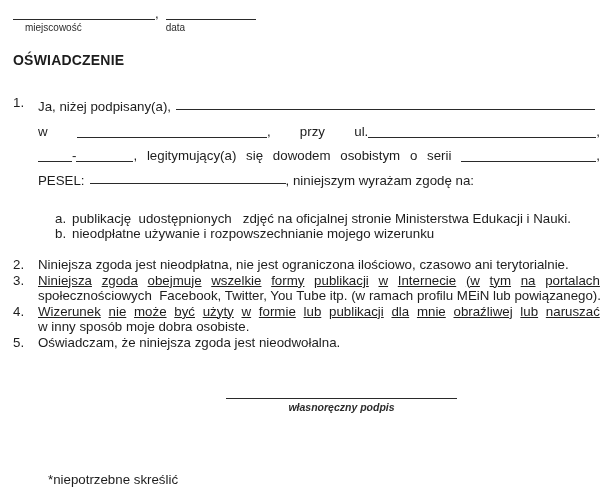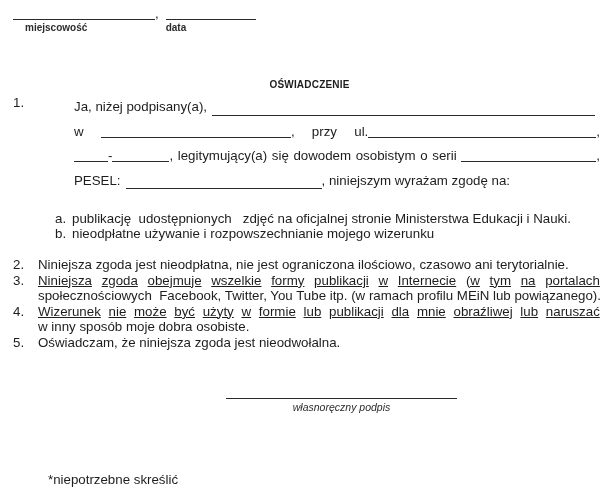--- a/index.html
+++ b/index.html
@@ -20,52 +20,52 @@
     border-bottom: 1px solid #2a2a2a;
     position: relative;
     top: 2px;
     flex: none;
   }
   .bgroup { display: inline-flex; align-items: baseline; }
 
   
   .header { position: absolute; top: 5px; left: 13px; display: flex; align-items: flex-start; }
   .h-row { display: flex; align-items: baseline; height: 16px; }
-  .h-label { font-size: 10px; color: #2c2c2c; margin-top: 1px; font-weight: bold; }
+  .h-label { font-size: 10px; color: #2c2c2c; margin-top: 1px; }
 
   
   .title {
     position: absolute; top: 52px; left: 13px; width: 593px;
-    text-align: center; font-weight: bold; font-size: 10px; letter-spacing: .2px; margin-top: 27px;
+    font-weight: bold; font-size: 14px; letter-spacing: .2px;
   }
 
   
   .item1 { position: absolute; top: 95px; left: 13px; width: 587px; display: flex; }
   .num { width: 25px; flex: none; }
   .i1body { flex: 1; min-width: 0; }
-  .fline { display: flex; align-items: center; height: 24.5px; line-height: 24.5px; margin-left: 36px; }
+  .fline { display: flex; align-items: flex-start; height: 24.5px; line-height: 24.5px; }
   .fline.between { justify-content: space-between; }
   .growblank { flex: 1 1 auto; margin: 0 5px; }
 
   
   .sublist { position: absolute; top: 211px; left: 55px; width: 545px; }
   .sub { display: flex; line-height: 15px; }
   .submarker { width: 17px; flex: none; }
   .pre { white-space: pre; }
 
   
   .items { position: absolute; top: 257px; left: 13px; width: 587px; }
   .item { display: flex; line-height: 15.5px; }
   .ibody { width: 562px; min-width: 0; }
   .jwords { display: flex; justify-content: space-between; white-space: nowrap; text-decoration: underline; }
 
   
   .sig { position: absolute; top: 398px; left: 226px; width: 231px; }
   .sig-line { border-top: 1px solid #2a2a2a; height: 0; }
-  .sig-caption { text-align: center; font-style: italic; font-size: 10.5px; color: #2c2c2c; margin-top: 2px; }
+  .sig-caption { text-align: center; font-style: italic; font-size: 10.5px; color: #2c2c2c; margin-top: 2px; font-weight: bold; }
 
   
   .footnote { position: absolute; top: 472px; left: 48px; font-size: 13.3px; }
 
   .w142 { width: 142px; } .w90 { width: 90px; }
   .w190 { width: 190px; } .w228 { width: 228px; }
   .w34 { width: 34px; } .w57 { width: 57px; } .w135 { width: 135px; }
   .w196 { width: 196px; }
 </style>
 </head>

